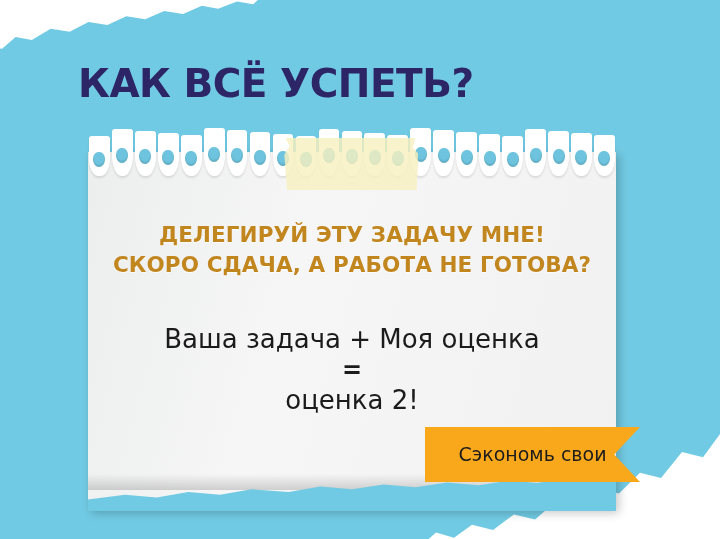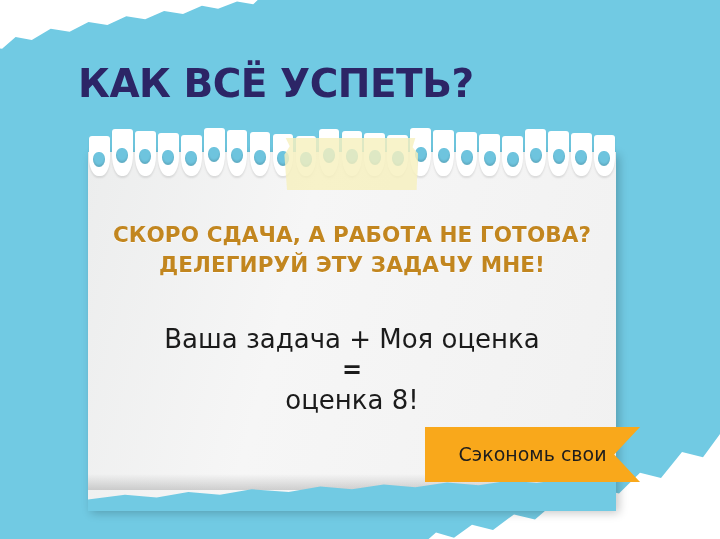--- a/index.html
+++ b/index.html
@@ -297,28 +297,28 @@
         <span class="punch" style="left: 464.509px; top: 19px;"></span>
         <span class="tab" style="left: 483.087px; width: 20.7565px; height: 43px; top: 3px;"></span>
         <span class="punch" style="left: 487.465px; top: 20.2px;"></span>
         <span class="tab" style="left: 506.043px; width: 20.7565px; height: 41px; top: 5px;"></span>
         <span class="punch" style="left: 510.422px; top: 21.4px;"></span>
       </div>
 
     <div class="tape"></div>
 
     <div class="paper-headline">
+      <div>ДЕЛЕГИРУЙ ЭТУ ЗАДАЧУ МНЕ!</div>
       <div>СКОРО СДАЧА, А РАБОТА НЕ ГОТОВА?</div>
-      <div>ДЕЛЕГИРУЙ ЭТУ ЗАДАЧУ МНЕ!</div>
     </div>
 
     <div class="paper-body">
       <div>Ваша задача + Моя оценка</div>
       <div class="eq">=</div>
-      <div class="grade">оценка 8!</div>
+      <div class="grade">оценка 2!</div>
     </div>
 
     <div class="paper-bottom-shadow"></div>
     <div class="paper-bottom-tear"></div>
   </div>
 
   <div class="ribbon">
     <span>Сэкономь свои</span>
   </div>
 

